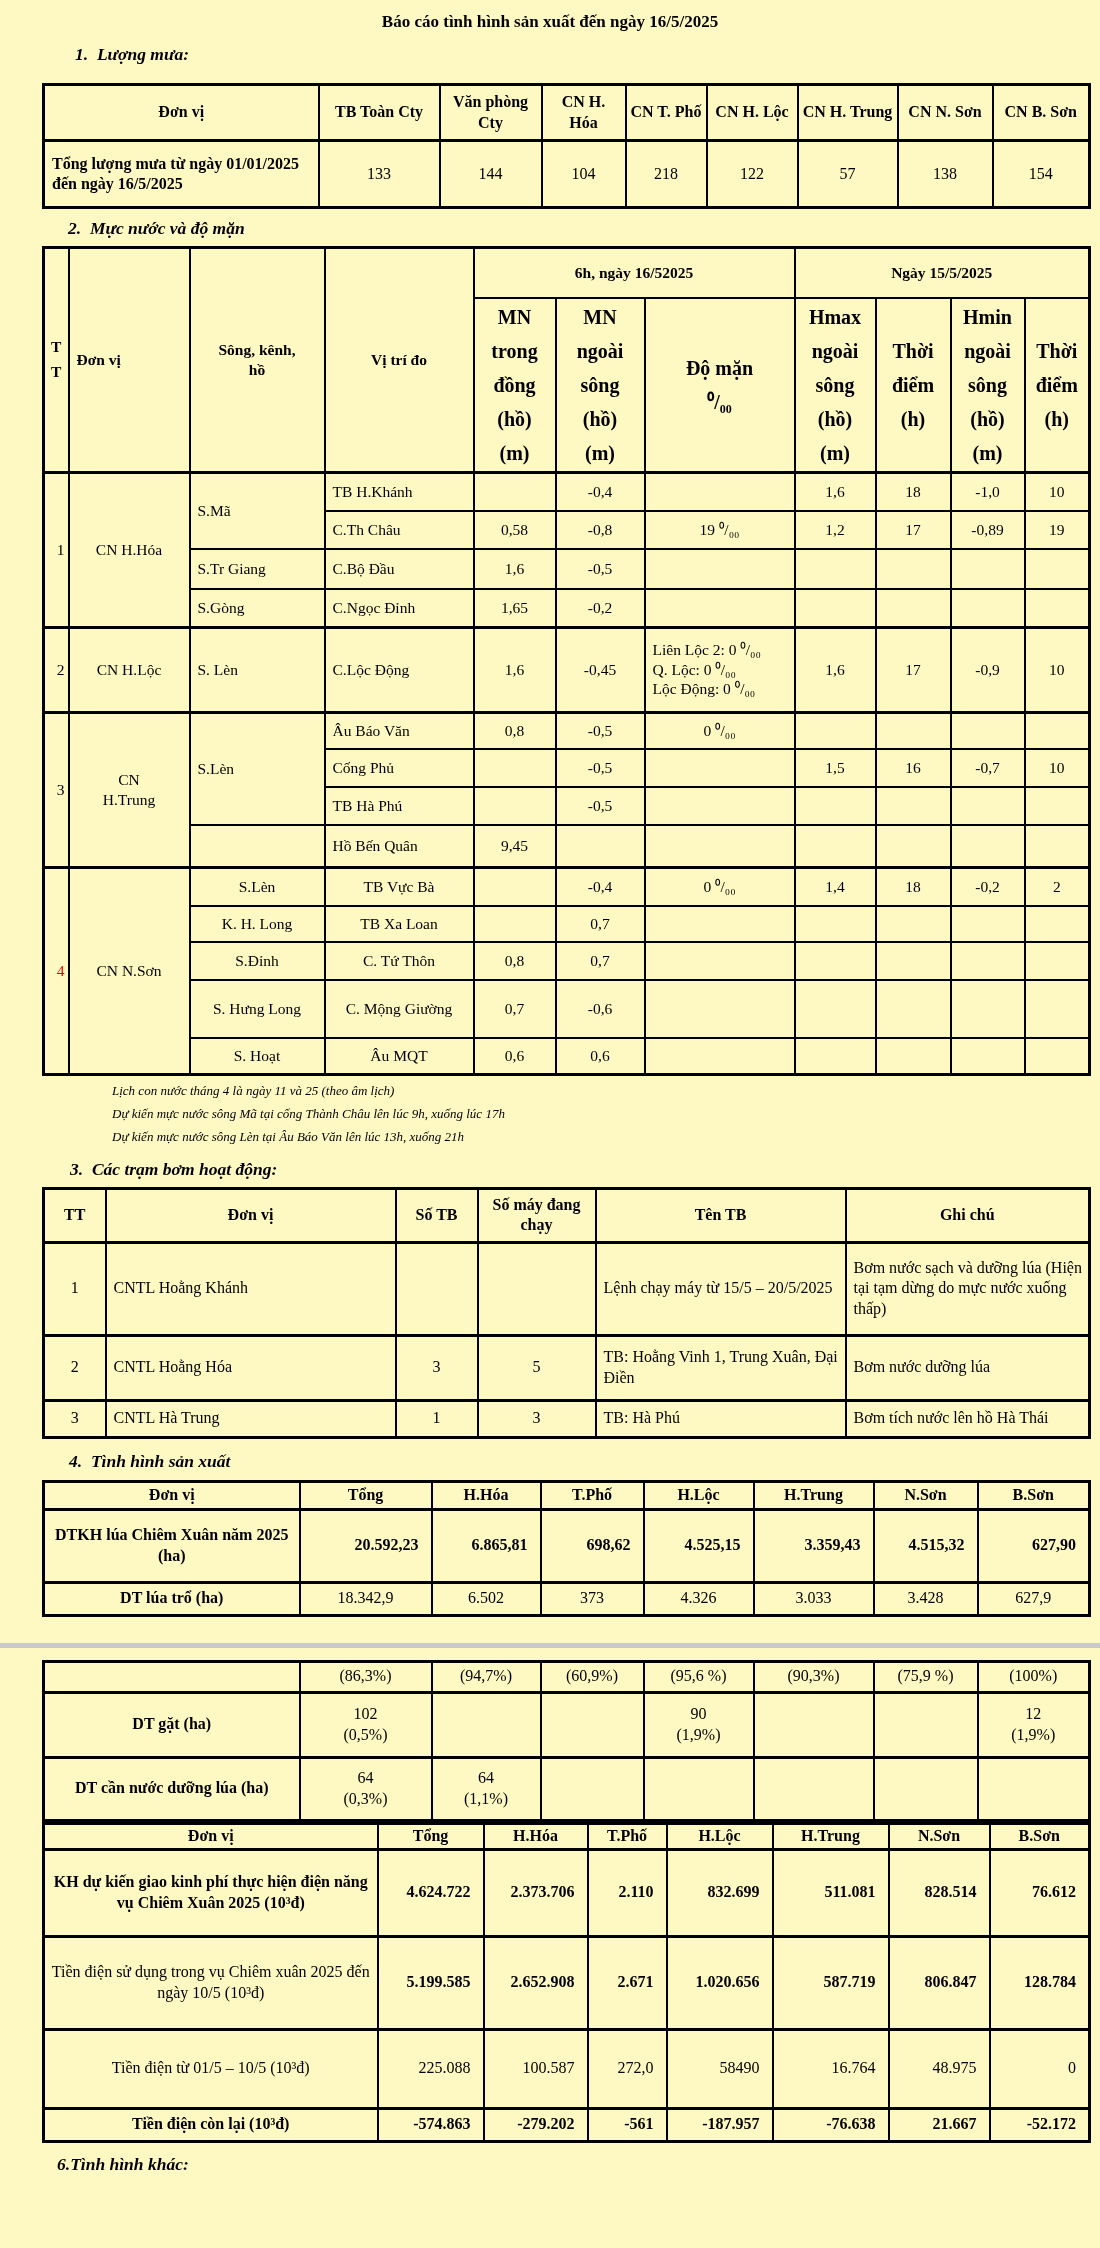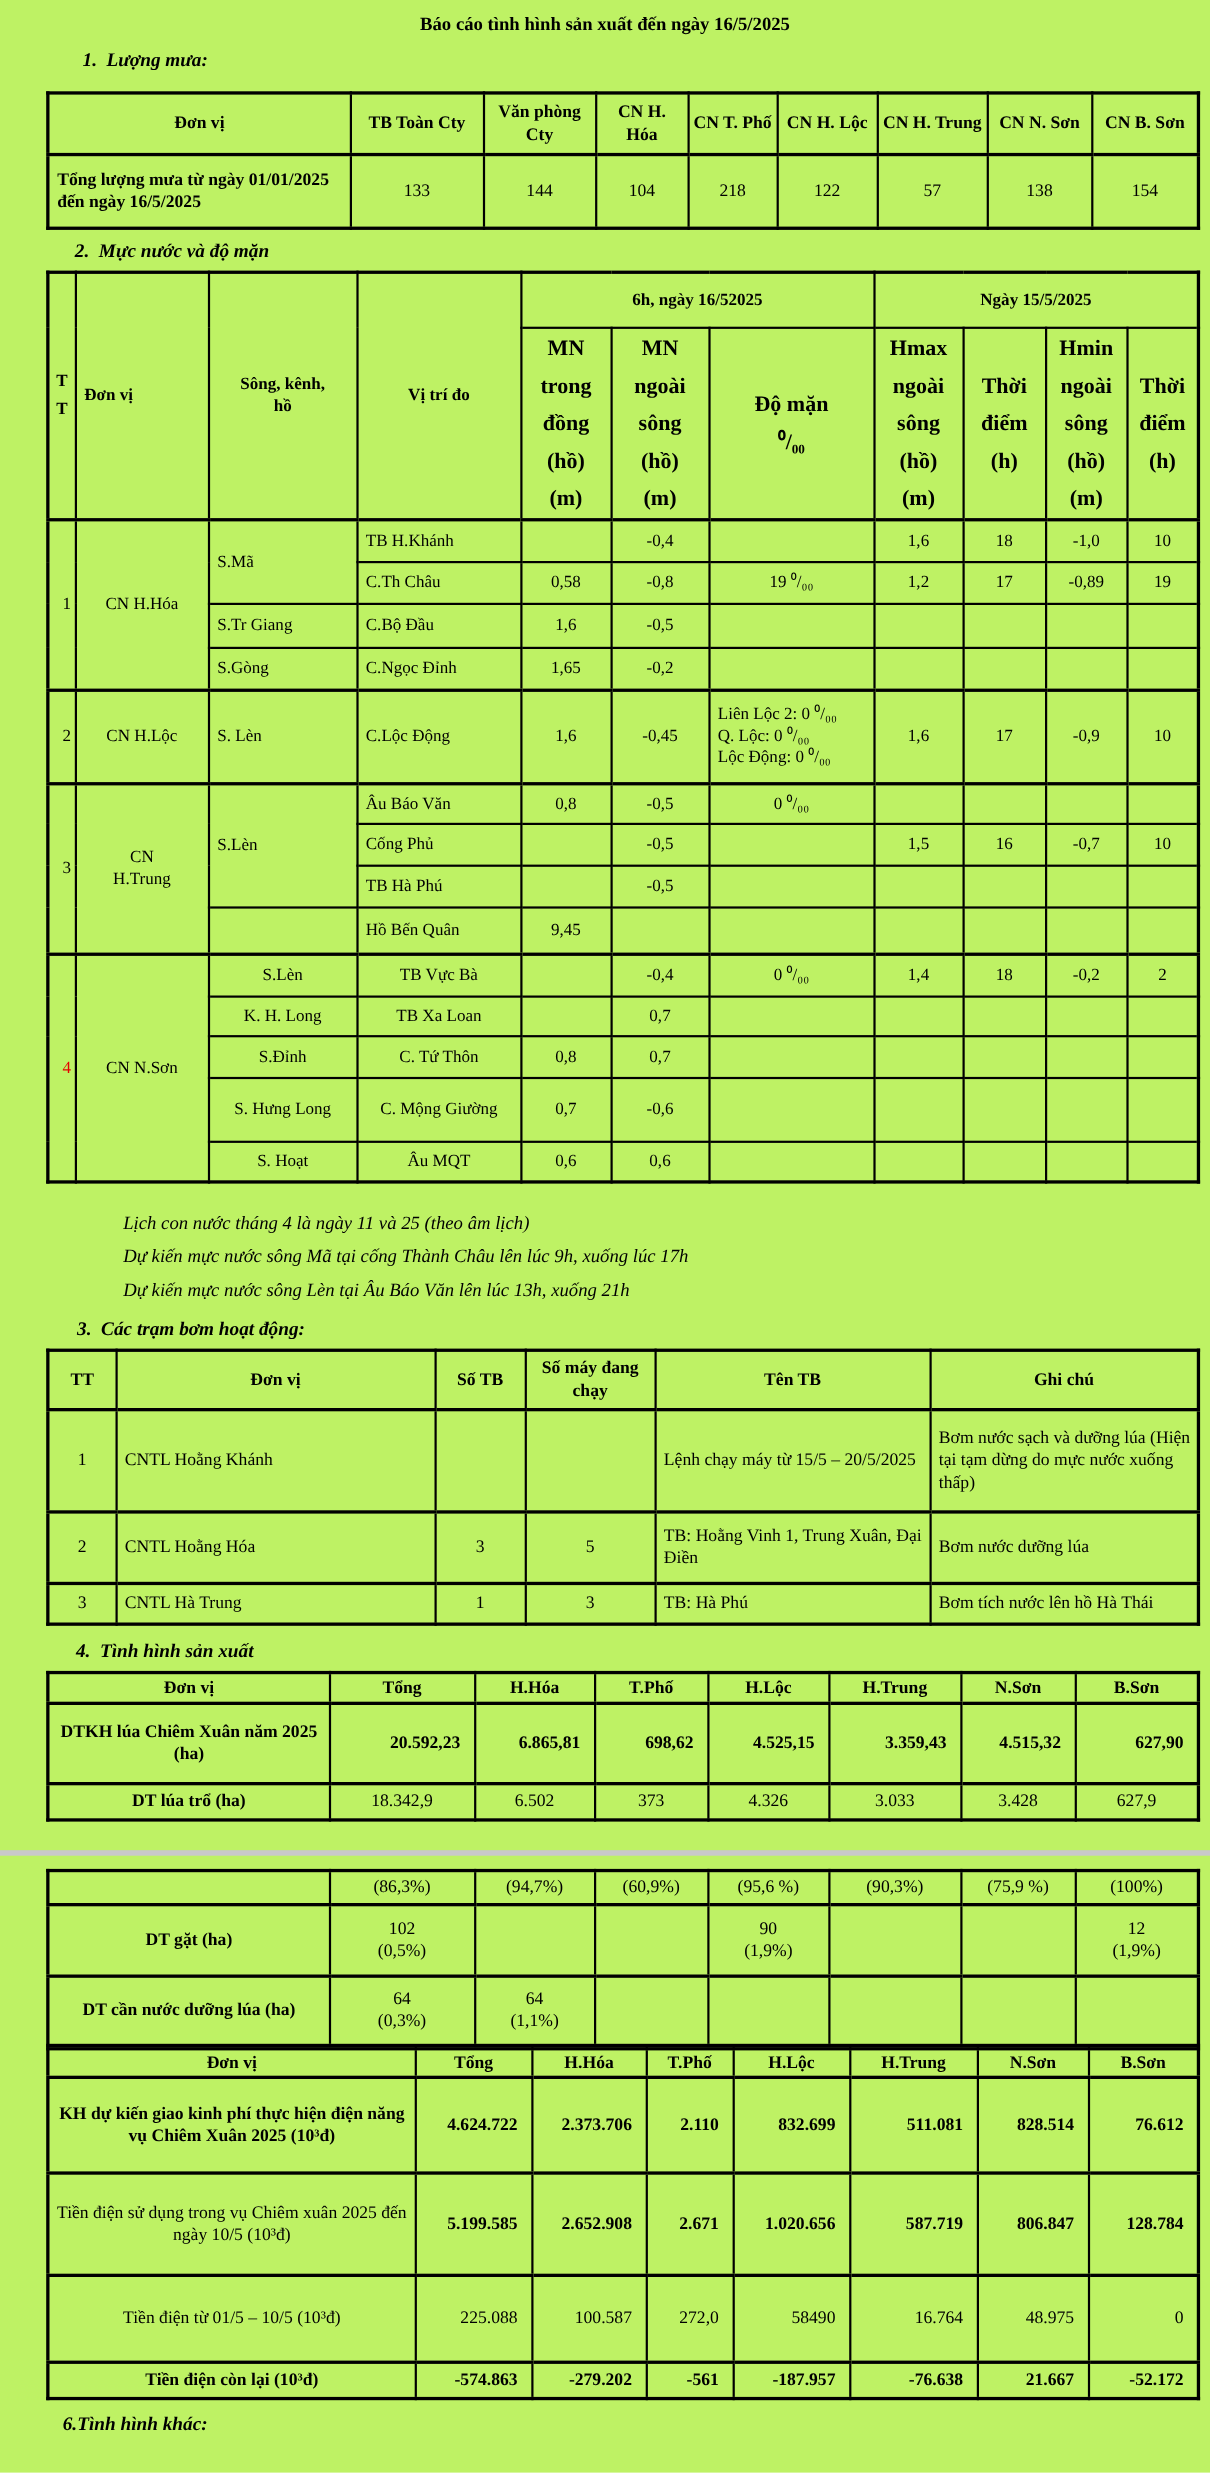--- a/index.html
+++ b/index.html
@@ -1,18 +1,18 @@
 <!DOCTYPE html>
 <html style="--red: #e60000; --bar: #c9c9c9;"><head>
 <meta charset="utf-8">
 <style>
   html,body{margin:0;padding:0;background:#fff;}
   .page{
     width:1100px;height:2248px;overflow:hidden;position:relative;
-    background:#bef264;color:#000;
+    background:#fef9c3;color:#000;
     font-family:"Liberation Serif", serif;
   }
   .title{padding-top:12px;text-align:center;font-size:17px;font-weight:bold;}
   .heading{font-size:17.5px;font-weight:bold;font-style:italic;white-space:pre-wrap;}
   .h1x{margin:12px 0 18px 75px;}
   .h2x{margin:9px 0 7px 68px;}
   .h3x{margin:10px 13px 7px 70px;}
   .h4x{margin:12px 0 8px 69px;}
   .h5x{margin:13px 0 6px 57px;}
   .h6x{margin:11px 0 9px 57px;}
@@ -40,21 +40,21 @@
   .t-pump thead tr{height:54px;}
   .t-prod thead tr{height:28px;}
   .t-energy thead tr{height:26px;}
 
   .h26 td{height:26px}.h28 td{height:28px}.h32 td{height:32px}
   .h34 td{height:34px}.h36 td{height:36px}.h38 td{height:38px}.h40 td{height:40px}
   .h54 td{height:54px}.h58 td{height:58px}.h60 td{height:60px}.h62 td{height:62px}
   .h68 td{height:68px}.h74 td{height:74px}.h80 td{height:80px}
   .h82 td{height:82px}.h88 td{height:88px}
 
-  .notes2{margin:21px 0 0 112px;font-style:italic;font-size:17px;line-height:1.8;}
+  .notes2{margin:3px 0 0 112px;font-style:italic;font-size:13px;line-height:1.8;}
   .pbreak{width:1100px;height:5px;background:var(--bar,#c9c9c9);margin-top:26px;}
   .t-prod2{margin-top:12px;}
 </style>
 </head>
 <body>
 
 <div class="page">
 
   <div class="title">Báo cáo tình hình sản xuất đến ngày 16/5/2025</div>
 

